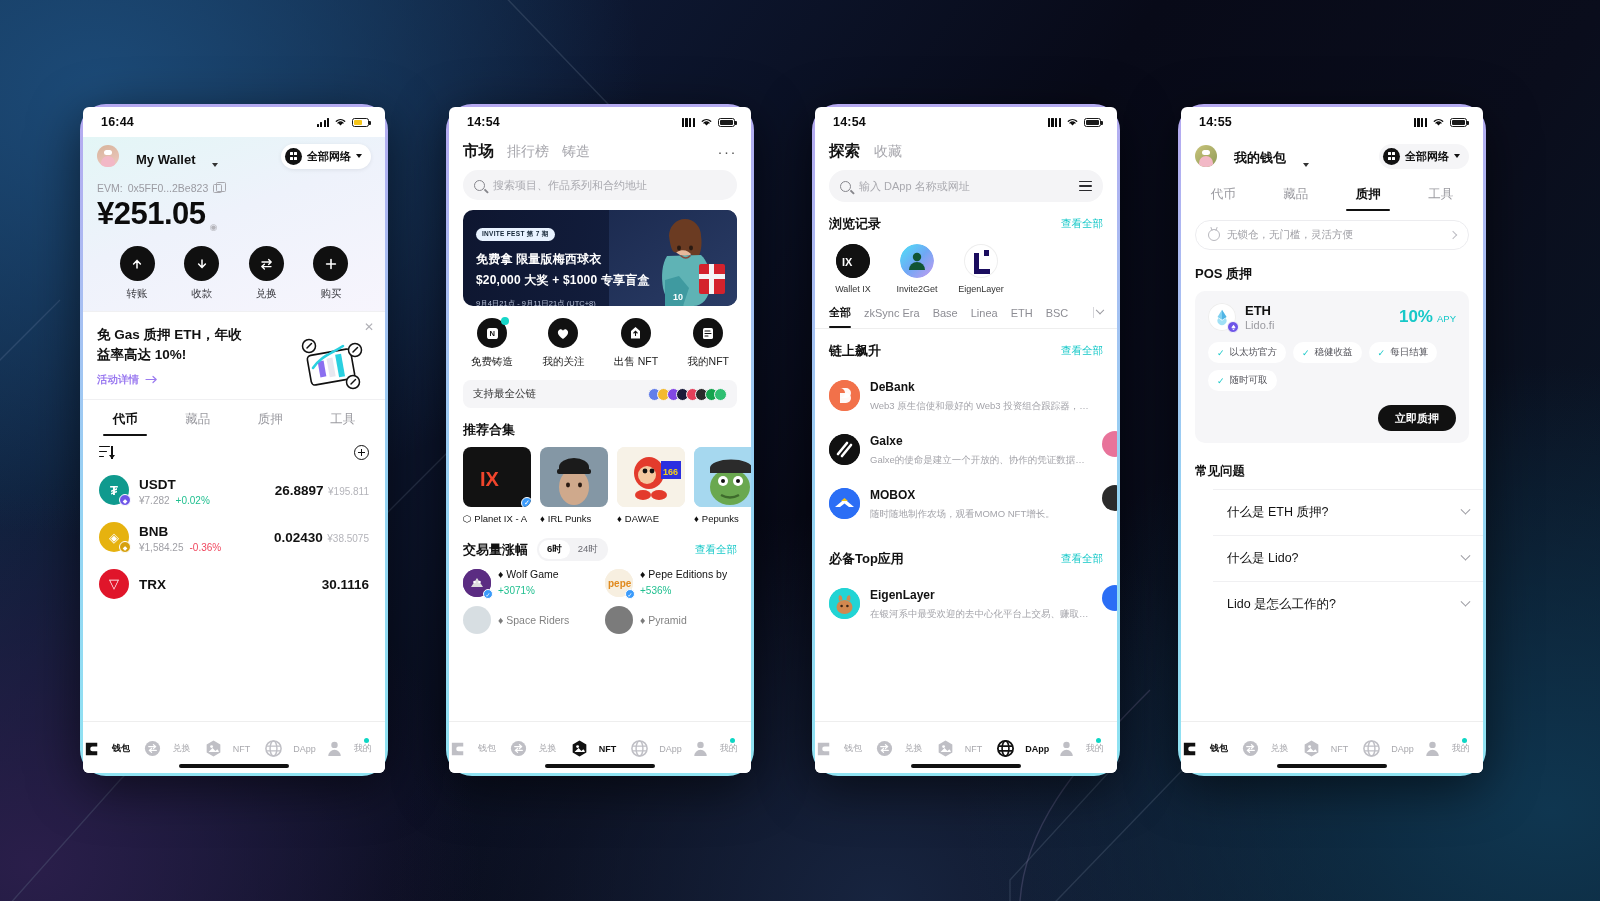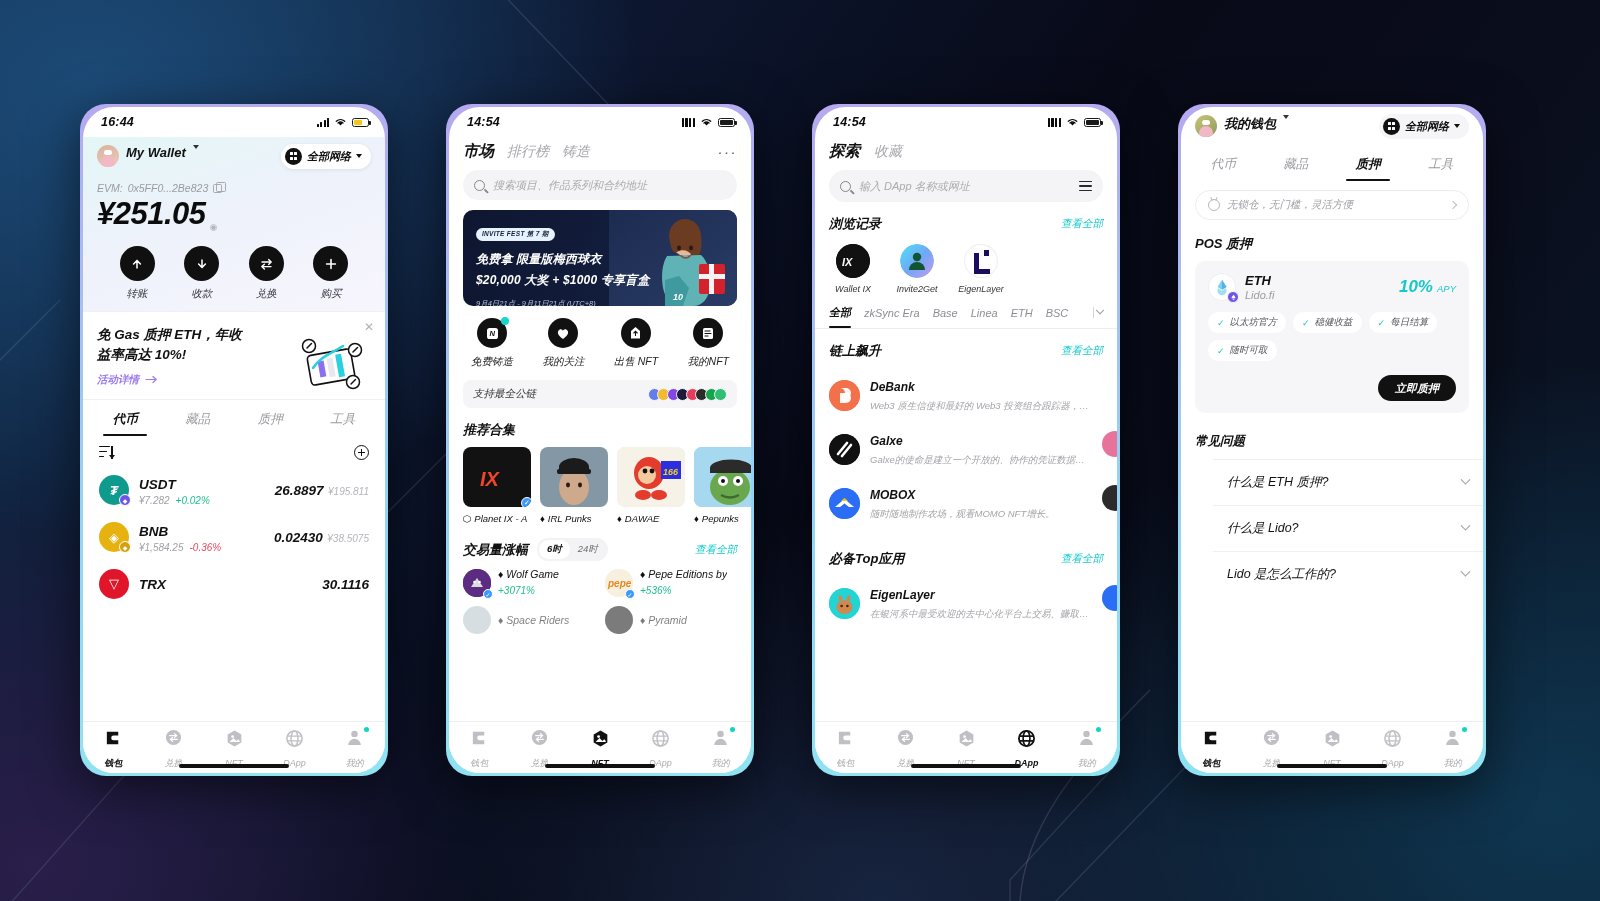--- a/index.html
+++ b/index.html
@@ -25,25 +25,25 @@
   
   .phone {
     position: absolute;
     border-radius: 26px;
     padding: 3px;
     background: linear-gradient(175deg, #b6a8f0 0%, #a9bdf2 26%, #95d3f3 58%, #8fe4f2 100%);
     box-shadow: 0 12px 50px rgba(0,0,0,.55);
   }
   .screen {
     width: 100%; height: 100%;
-    border-radius: 31px;
+    border-radius: 6px;
     background: #fff;
     overflow: hidden;
     position: relative;
-    display: flex; flex-direction: column; font-style: italic;
+    display: flex; flex-direction: column;
   }
   #phone1 { left: 80px;   top: 104px; width: 308px; height: 672px; }
   #phone2 { left: 446px;  top: 104px; width: 308px; height: 672px; }
   #phone3 { left: 812px;  top: 104px; width: 308px; height: 672px; }
   #phone4 { left: 1178px; top: 104px; width: 308px; height: 672px; }
 
   
   .statusbar {
     height: 30px; flex: 0 0 30px;
     display: flex; align-items: center; justify-content: space-between;
@@ -68,36 +68,36 @@
   .grn  { color: #1fbf8f; }
   .red  { color: #f0475e; }
 
   
   .tabbar {
     flex: 0 0 52px; height: 52px;
     border-top: 1px solid #eee; background: #fff;
     display: flex; align-items: center;
     padding-top: 2px;
   }
-  .tabitem { flex:1; display:flex; flex-direction:column; align-items:center; gap:10px; position:relative; }
+  .tabitem { flex:1; display:flex; align-items:center; gap:10px; position:relative; }
   .tabitem .tl { font-size: 9px; color: #a9a9ae; }
   .tabitem.on .tl { color: #111; font-weight: bold; }
   .tbico { width: 19px; height: 19px; display:block; }
   .tbdot { position:absolute; top:-1px; right: 16px; width:5px; height:5px; border-radius:50%;
            background:#0dd6c4; }
   .homebar { position:absolute; left:50%; transform:translateX(-50%); bottom:5px;
              width: 110px; height: 4px; border-radius: 3px; background:#111; }
 
   
   .p1top {
     background: linear-gradient(160deg, #e3f6f6 0%, #eef2fb 45%, #f7f5fd 100%);
     padding: 0 14px 10px;
   }
   .walletrow { display:flex; align-items:center; justify-content:space-between; height: 38px; }
-  .wl { display:flex; align-items:flex-start; gap:7px; }
+  .wl { display:flex; align-items:flex-end; gap:17px; }
   .avatar { width:22px; height:22px; border-radius:50%; background: linear-gradient(160deg,#d7b49b,#efc9c1); position:relative; overflow:hidden;}
   .avatar::after{content:'';position:absolute;left:4px;top:11px;width:14px;height:13px;border-radius:8px 8px 4px 4px;background:#f2b8c6;}
   .avatar::before{content:'';position:absolute;left:7px;top:5px;width:8px;height:5px;border-radius:3px;background:#fff;}
   .wname { font-size: 13px; font-weight: bold; color: #111; }
   .chev { width:0;height:0;border-left:3.5px solid transparent;border-right:3.5px solid transparent;border-top:4.5px solid #333; }
   .netbtn { display:flex; align-items:center; gap:5px; background:#fff; border-radius: 20px;
             padding: 4px 9px 4px 4px; box-shadow: 0 1px 4px rgba(0,0,0,.08); }
   .netbtn .gsq { width:17px;height:17px;border-radius:50%;background:#111;display:flex;
                  align-items:center;justify-content:center; }
   .netbtn .gsq s { display:grid; grid-template-columns:repeat(2,3px); gap:1.5px; }
@@ -1004,20 +1004,39 @@
           </svg>
       <span class="tl">我的</span>
     </div>
   </div>
   <div class="homebar"></div>
  </div>
 </div>
 
 <div class="phone" id="phone4">
  <div class="screen">
+  <div class="statusbar">
+    <span>14:55</span>
+    <span class="sb-right">
+      <span class="sig dots">
+            <i></i>
+            <i></i>
+            <i></i>
+            <i></i>
+          </span>
+      <svg width="13" height="10" viewBox="0 0 13 10">
+            <path d="M6.5 8.6 L4.6 6.4 a3 3 0 0 1 3.8 0 Z" fill="#0b0b0b"></path>
+            <path d="M2.3 4.2 a6.4 6.4 0 0 1 8.4 0" stroke="#0b0b0b" stroke-width="1.3" fill="none" stroke-linecap="round"></path>
+            <path d="M4 6 a4 4 0 0 1 5 0" stroke="#0b0b0b" stroke-width="1.3" fill="none" stroke-linecap="round"></path>
+          </svg>
+      <span class="batt">
+            <b style="width:100%;background:#1a1a1a"></b>
+          </span>
+    </span>
+  </div>
 
   <div class="scroll">
     <div style="padding:0 14px;">
       <div class="walletrow">
         <div class="wl">
           <span class="avatar" style="background:linear-gradient(140deg,#c9c47a,#8f9a58)"></span>
           <span class="wname">我的钱包</span>
           <span class="chev"></span>
         </div>
         <div class="netbtn" style="box-shadow:none;background:#f5f5f7">

